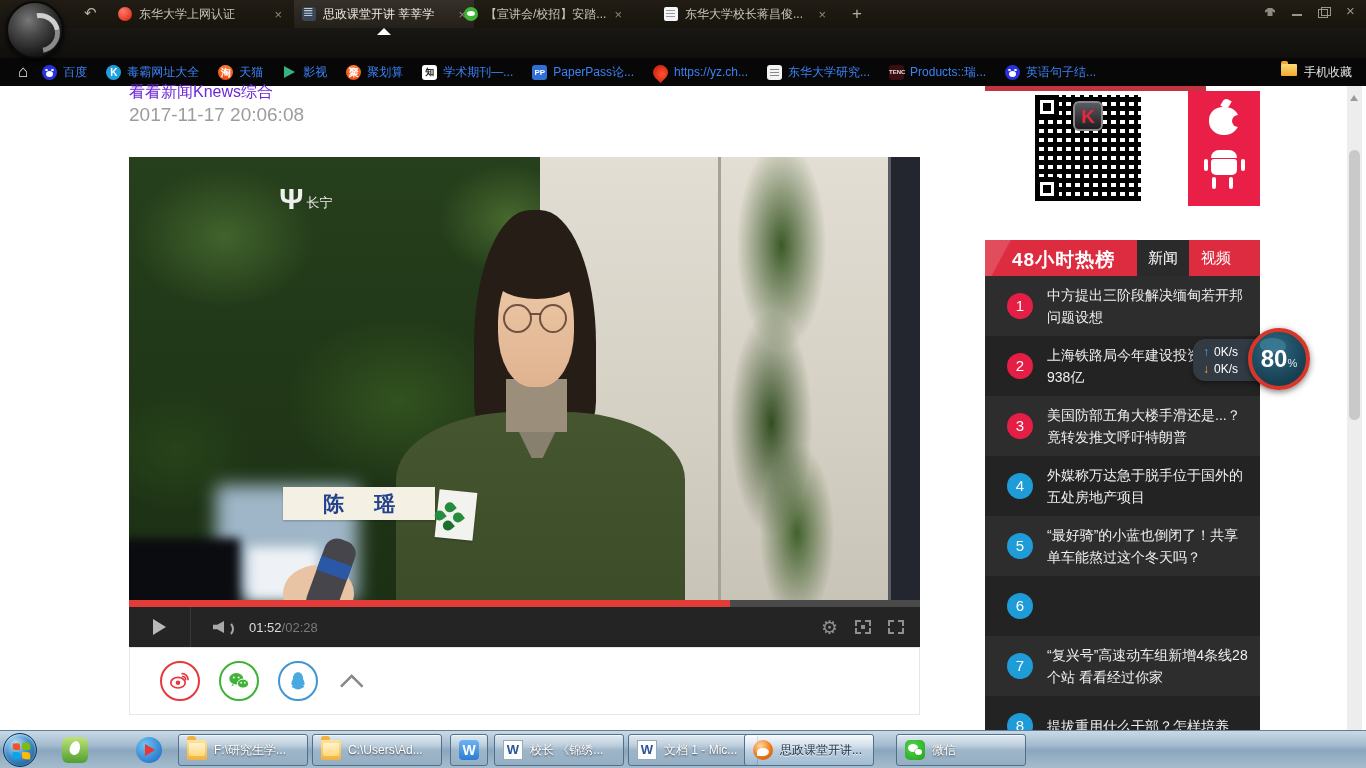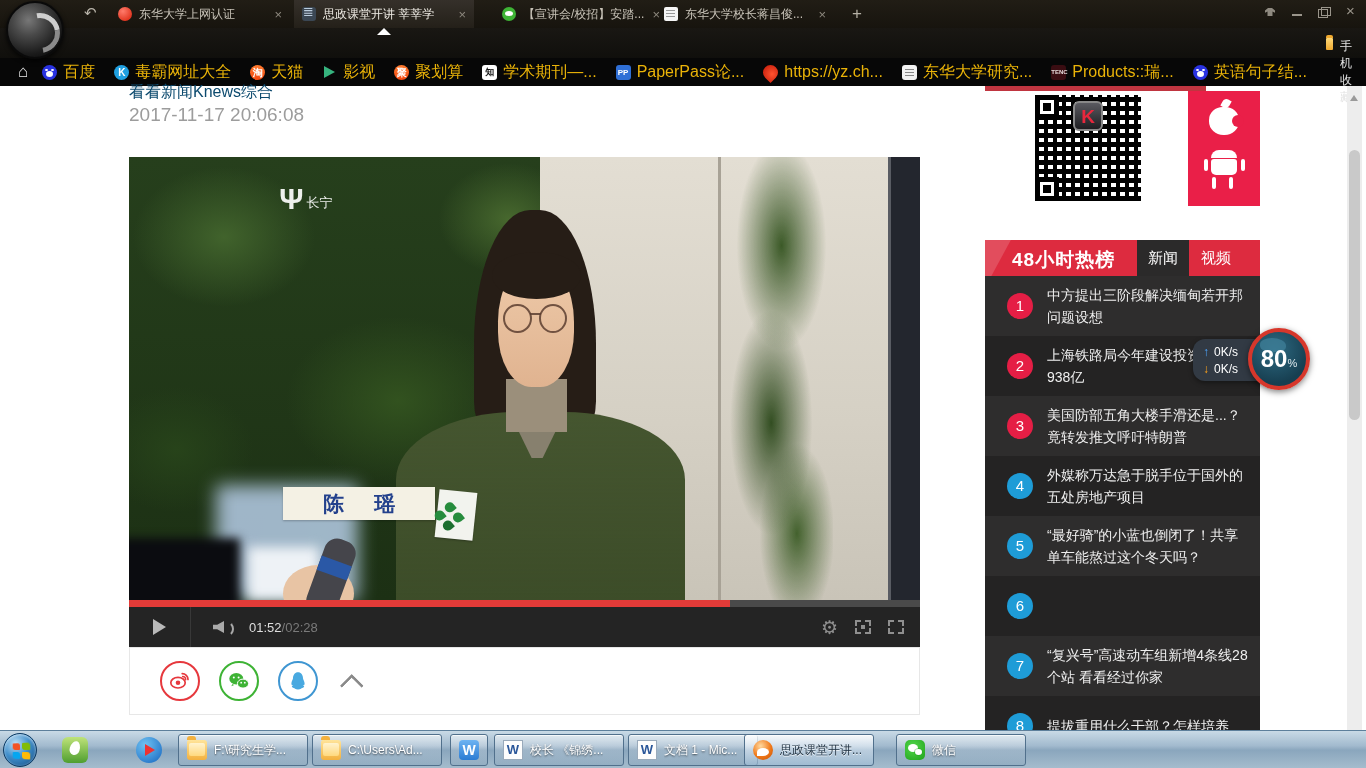--- a/index.html
+++ b/index.html
@@ -67,38 +67,38 @@
           background:linear-gradient(#4c4c4c,#2e2e2e); border:1px solid #1a1a1a; color:#cfcfcf;
           text-align:center; line-height:24px; font-size:13px; }
   .lock-g { position:relative; } .lock-g::before { content:""; position:absolute; left:9px; top:5px; width:8px; height:6px; border:2px solid #ccc; border-bottom:none; border-radius:4px 4px 0 0; }
   .lock-g::after { content:""; position:absolute; left:7px; top:11px; width:12px; height:8px; background:#ccc; border-radius:1px; }
   .pad-g::before { content:""; position:absolute; left:5px; top:8px; width:16px; height:9px; border-radius:4px; background:#ccc; }
   .pad-g::after { content:""; position:absolute; left:9px; top:11px; width:3px; height:3px; background:#444; box-shadow:6px 0 0 #444; }
   .tv-g::before { content:""; position:absolute; left:6px; top:6px; width:14px; height:11px; border:2px solid #ccc; border-radius:2px; }
 
   .bm-home { color:#e8e8e8; font-size:17px; margin:0 14px 0 18px; }
   .bm-item { display:flex; align-items:center; gap:6px; margin-right:19px; white-space:nowrap; }
-  .bm-item span.lbl { color:#eab308; font-size:16px; }
+  .bm-item span.lbl { color:#3b82f6; font-size:12px; }
   .bico { width:15px; height:15px; border-radius:3px; position:relative; flex:0 0 15px; font-size:10px; line-height:15px; text-align:center; color:#fff; font-weight:bold; }
   .bi-baidu { background:#2932e1; border-radius:50%; }
   .bi-baidu::after { content:""; position:absolute; left:4px; top:6px; width:7px; height:6px; border-radius:50%; background:#fff; box-shadow:-3px -4px 0 -2px #fff,3px -4px 0 -2px #fff; }
   .bi-k { background:#1f9fe0; border-radius:50%; }
   .bi-tao { background:linear-gradient(#ff7b2e,#f4470f); border-radius:50%; }
   .bi-play { background:none; } .bi-play::after { content:""; position:absolute; left:2px; top:1px; border-left:11px solid #36b37e; border-top:6px solid transparent; border-bottom:6px solid transparent; }
   .bi-page { background:#f3f3f3; } .bi-page::after { content:""; position:absolute; left:3px; top:4px; width:9px; height:1px; background:#888; box-shadow:0 3px 0 #888,0 6px 0 #888; }
   .bi-pp { background:#2f6fd6; font-size:8px; }
   .bi-flame { background:radial-gradient(circle at 50% 65%, #ff5330, #c21807); border-radius:50% 50% 50% 0; transform:rotate(-45deg); }
   .bi-tenc { background:#3a0d12; font-size:6px; color:#e8dcdc; }
   .bi-ink { background:#fff; color:#111; font-size:9px; }
   .bm-right { margin-left:auto; margin-right:14px; display:flex; gap:7px; }
   .folder-ic { width:16px; height:12px; background:linear-gradient(#ffd978,#f0a92f); border-radius:1px; position:relative; }
   .folder-ic::before { content:""; position:absolute; left:0; top:-3px; width:7px; height:3px; background:#f0a92f; border-radius:2px 2px 0 0; }
 
   
-  .meta1 { position:absolute; left:129px; top:82px; font-size:16px; color:#0c4a6e; }
+  .meta1 { position:absolute; left:129px; top:82px; font-size:16px; color:#6d28d9; }
   .meta2 { position:absolute; left:129px; top:104px; font-size:19px; color:#9c9c9c; }
 
   
   .vp { position:absolute; left:129px; top:157px; width:791px; height:490px; background:#111; }
   .v-scene { position:absolute; left:0; top:0; right:0; height:443px; overflow:hidden;
              background:linear-gradient(#263f1c,#1c3014); }
   .fol { position:absolute; inset:0;
      background:
        radial-gradient(130px 100px at 12% 18%, #41632c 0%, rgba(65,99,44,0) 70%),
        radial-gradient(160px 120px at 34% 55%, #32521f 0%, rgba(50,82,31,0) 70%),
@@ -304,21 +304,21 @@
     <div class="tab" style="left:110px;width:180px;">
       <span class="tico red"></span>
       <span class="tlabel">东华大学上网认证</span>
       <span class="tclose">×</span>
     </div>
     <div class="tab active" style="left:294px;width:180px;">
       <span class="tico grid"></span>
       <span class="tlabel">思政课堂开讲 莘莘学</span>
       <span class="tclose">×</span>
     </div>
-    <div class="tab" style="left:494px;width:174px;">
+    <div class="tab" style="left:456px;width:174px;">
       <span class="tico wx"></span>
       <span class="tlabel">【宣讲会/校招】安踏...</span>
       <span class="tclose">×</span>
     </div>
     <div class="tab" style="left:656px;width:178px;">
       <span class="tico page"></span>
       <span class="tlabel">东华大学校长蒋昌俊...</span>
       <span class="tclose">×</span>
     </div>
     <div class="notch" style="left:377px;"></div>

